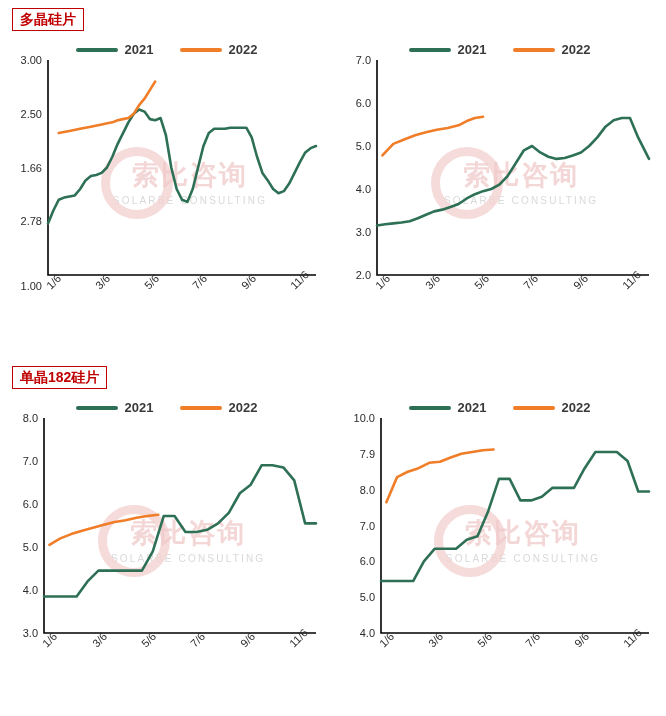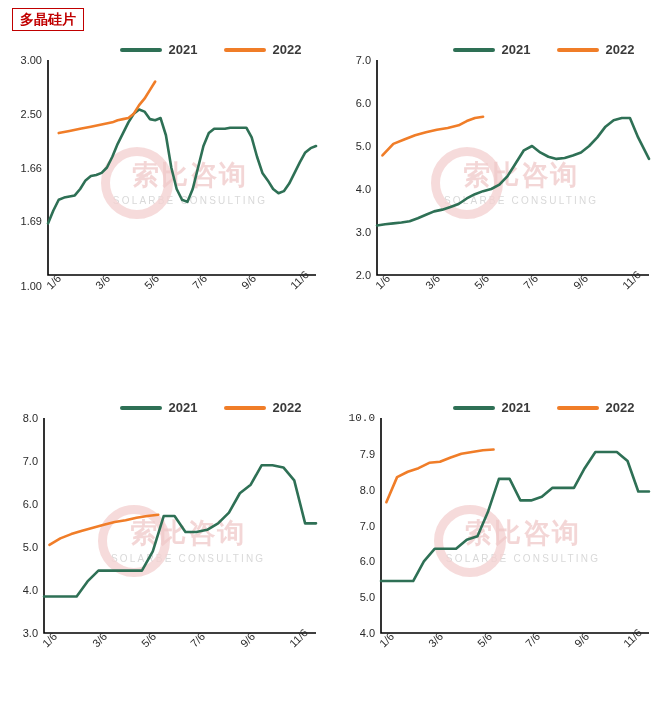--- a/index.html
+++ b/index.html
@@ -23,21 +23,20 @@
     font-weight:bold;
     font-size:14px;
     padding:3px 7px 4px 7px;
     line-height:1;
     white-space:nowrap;
   }
   .legend{
     position:absolute;top:42px;left:0;width:100%;
     display:flex;justify-content:center;gap:26px;align-items:center;
     pointer-events:none;
-    margin-left:44px;
   }
   .legend .item{display:flex;align-items:center;gap:7px;}
   .legend .swatch{display:block;width:42px;height:4px;border-radius:2px;}
   .legend .lbl{font-size:13px;color:#3a3a3a;font-weight:bold;}
   .plot{position:absolute;}
   .axislabel{
     position:absolute;font-size:11px;color:#2b2b2b;text-align:right;
     transform:translateY(-50%);
     white-space:nowrap;
   }
@@ -84,21 +83,21 @@
           <div class="wm-circ"></div>
           <div class="wm-main">索比咨询</div>
           <div class="wm-sub">SOLARBE CONSULTING</div>
         </div>
         <svg width="268" height="215" style="position: absolute; left: 0px; top: 0px;">
           <path d="M0,0 L0,215 L268,215" fill="none" stroke="#000" stroke-width="1.6"></path>
           <path d="M0.00,163.40 L5.36,150.50 L10.72,139.75 L16.08,137.60 L21.44,136.53 L26.80,135.45 L32.16,129.00 L37.52,120.40 L42.88,116.10 L48.24,115.03 L53.60,112.88 L58.96,107.50 L64.32,96.75 L69.68,83.85 L75.04,73.10 L80.40,62.35 L85.76,53.75 L91.12,49.45 L96.48,51.60 L101.84,59.12 L107.20,60.20 L112.56,58.05 L117.92,75.25 L123.28,107.50 L128.64,129.00 L134.00,139.75 L139.36,141.90 L144.72,129.00 L150.08,107.50 L155.44,86.00 L160.80,73.10 L166.16,68.80 L171.52,68.80 L176.88,68.80 L182.24,67.72 L187.60,67.72 L192.96,67.72 L198.32,67.72 L203.68,77.40 L209.04,96.75 L214.40,112.88 L219.76,120.40 L225.12,129.00 L230.48,133.30 L235.84,131.15 L241.20,123.62 L246.56,112.88 L251.92,102.13 L257.28,92.45 L262.64,88.15 L268.00,86.00" fill="none" stroke="#2e7055" stroke-width="2.6" stroke-linejoin="round" stroke-linecap="round"></path>
           <path d="M10.72,73.10 L21.44,70.95 L32.16,68.80 L42.88,66.65 L53.60,64.50 L64.32,62.35 L69.68,60.20 L75.04,59.12 L80.40,58.05 L85.76,53.75 L91.12,45.15 L96.48,38.70 L101.84,30.10 L107.20,21.50" fill="none" stroke="#f07d28" stroke-width="2.6" stroke-linejoin="round" stroke-linecap="round"></path>
         </svg>
         <div class="axislabel" style="right: 274px; top: 226px; width: 40px;">1.00</div>
-        <div class="axislabel" style="right: 274px; top: 161.25px; width: 40px;">1.69</div>
+        <div class="axislabel" style="right: 274px; top: 161.25px; width: 40px;">2.78</div>
         <div class="axislabel" style="right: 274px; top: 107.5px; width: 40px;">1.66</div>
         <div class="axislabel" style="right: 274px; top: 53.75px; width: 40px;">2.50</div>
         <div class="axislabel" style="right: 274px; top: 0px; width: 40px;">3.00</div>
         <div class="xtick" style="left: -4px; top: 223px;">1/6</div>
         <div class="xtick" style="left: 44.776px; top: 223px;">3/6</div>
         <div class="xtick" style="left: 93.552px; top: 223px;">5/6</div>
         <div class="xtick" style="left: 142.06px; top: 223px;">7/6</div>
         <div class="xtick" style="left: 190.836px; top: 223px;">9/6</div>
         <div class="xtick" style="left: 239.612px; top: 223px;">11/6</div>
       </div>
@@ -135,20 +134,21 @@
         <div class="xtick" style="left: -4px; top: 223px;">1/6</div>
         <div class="xtick" style="left: 45.504px; top: 223px;">3/6</div>
         <div class="xtick" style="left: 95.008px; top: 223px;">5/6</div>
         <div class="xtick" style="left: 144.24px; top: 223px;">7/6</div>
         <div class="xtick" style="left: 193.744px; top: 223px;">9/6</div>
         <div class="xtick" style="left: 243.248px; top: 223px;">11/6</div>
       </div>
   </div>
 
   <div class="panel">
+    <div class="title">单晶182硅片</div>
     <div class="legend">
       <div class="item">
         <span class="swatch" style="background:#2e7055"></span>
         <span class="lbl">2021</span>
       </div>
       <div class="item">
         <span class="swatch" style="background:#f07d28"></span>
         <span class="lbl">2022</span>
       </div>
     </div>
@@ -199,21 +199,21 @@
           <path d="M0,0 L0,215 L268,215" fill="none" stroke="#000" stroke-width="1.6"></path>
           <path d="M0.00,163.04 L10.72,163.04 L21.44,163.04 L32.16,163.04 L42.88,143.33 L53.60,130.79 L64.32,130.79 L75.04,130.79 L85.76,121.83 L96.48,118.25 L107.20,93.17 L117.92,60.92 L128.64,60.92 L139.36,82.42 L150.08,82.42 L160.80,78.83 L171.52,69.87 L182.24,69.87 L192.96,69.87 L203.68,50.17 L214.40,34.04 L225.12,34.04 L235.84,34.04 L246.56,43.00 L257.28,73.46 L268.00,73.46" fill="none" stroke="#2e7055" stroke-width="2.6" stroke-linejoin="round" stroke-linecap="round"></path>
           <path d="M5.36,84.21 L16.08,59.13 L26.80,53.75 L37.52,50.17 L48.24,44.79 L58.96,43.72 L69.68,39.42 L80.40,35.83 L91.12,34.04 L101.84,32.25 L112.56,31.53" fill="none" stroke="#f07d28" stroke-width="2.6" stroke-linejoin="round" stroke-linecap="round"></path>
         </svg>
         <div class="axislabel" style="right: 274px; top: 215px; width: 40px;">4.0</div>
         <div class="axislabel" style="right: 274px; top: 179.167px; width: 40px;">5.0</div>
         <div class="axislabel" style="right: 274px; top: 143.333px; width: 40px;">6.0</div>
         <div class="axislabel" style="right: 274px; top: 107.5px; width: 40px;">7.0</div>
         <div class="axislabel" style="right: 274px; top: 71.6667px; width: 40px;">8.0</div>
         <div class="axislabel" style="right: 274px; top: 35.8333px; width: 40px;">7.9</div>
-        <div class="axislabel" style="right: 274px; top: 0px; width: 40px; font-family: Liberation Mono, monospace;">10.0</div>
+        <div class="axislabel" style="right: 274px; top: 0px; width: 40px;">10.0</div>
         <div class="xtick" style="left: -4px; top: 223px;">1/6</div>
         <div class="xtick" style="left: 44.776px; top: 223px;">3/6</div>
         <div class="xtick" style="left: 93.552px; top: 223px;">5/6</div>
         <div class="xtick" style="left: 142.06px; top: 223px;">7/6</div>
         <div class="xtick" style="left: 190.836px; top: 223px;">9/6</div>
         <div class="xtick" style="left: 239.612px; top: 223px;">11/6</div>
       </div>
   </div>
 </div>
 

